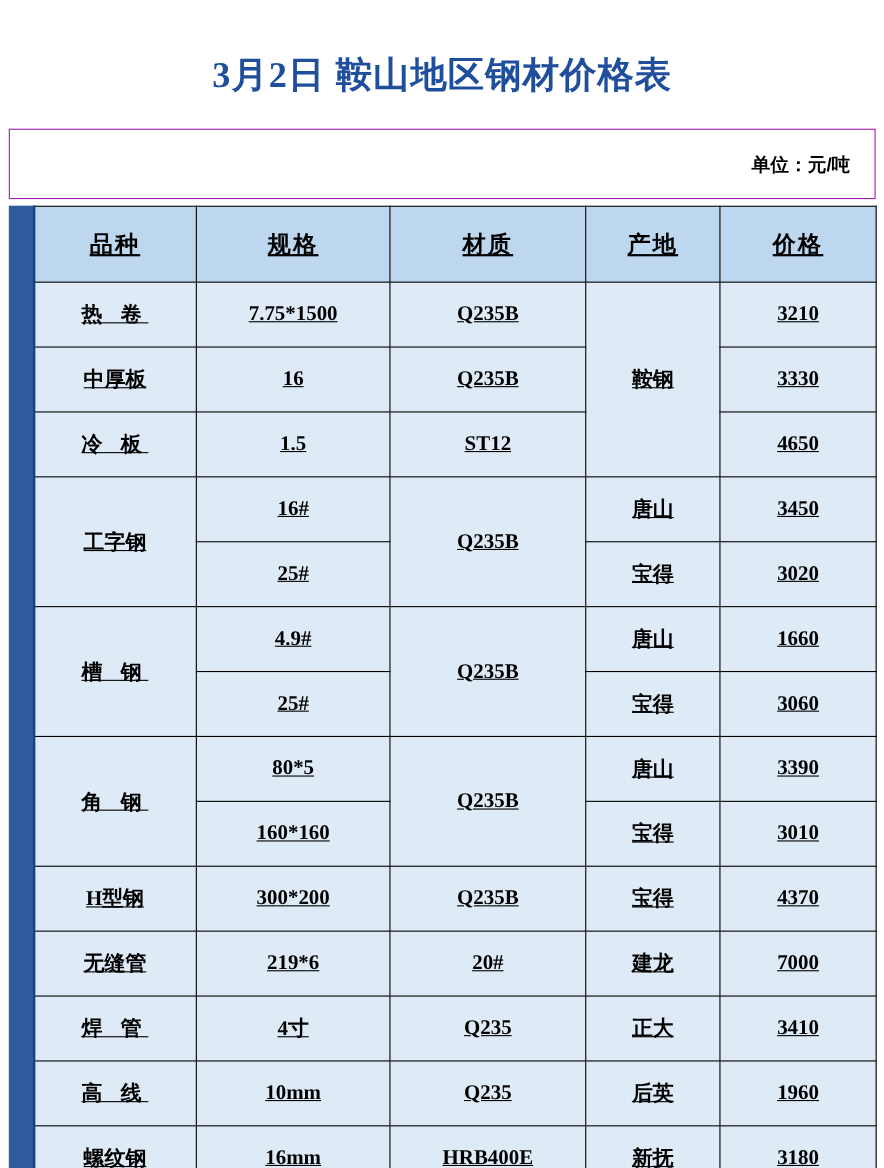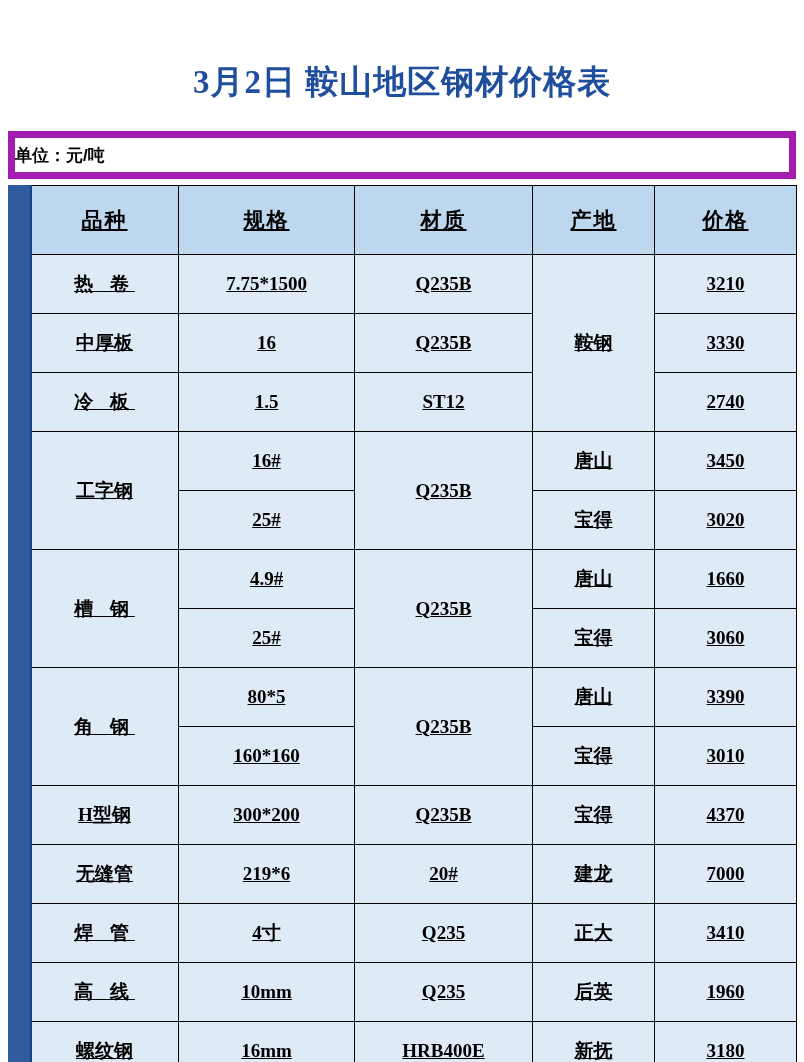--- a/index.html
+++ b/index.html
@@ -19,30 +19,31 @@
     height: 1062px;
     background: #ffffff;
   }
   .title {
     text-align: center;
     color: #1F4E9C;
     font-family: "Liberation Serif", "DejaVu Serif", serif;
     font-weight: bold;
     font-size: 33px;
     letter-spacing: 1px;
-    padding-top: 60px;
+    padding-top: 46px;
     padding-bottom: 26px;
   }
   .unit-row {
     margin: 0 8px 0 8px;
-    border: 7px solid #a21caf;
-    height: 48px;
+    border: 1px solid #a21caf;
+    height: 64px;
     box-sizing: border-box;
     display: flex;
     align-items: center;
+    justify-content: flex-end;
   }
   .unit-text {
     font-family: "Liberation Sans", sans-serif;
     font-weight: bold;
     font-size: 17px;
     color: #000;
     padding-right: 22px;
   }
   .table-wrap {
     position: relative;
@@ -144,21 +145,21 @@
           <td class="cat-tight">中厚板</td>
           <td>16</td>
           <td>Q235B</td>
           <td>3330</td>
         </tr>
 
         <tr>
           <td class="cat">冷  板</td>
           <td>1.5</td>
           <td>ST12</td>
-          <td>2740</td>
+          <td>4650</td>
         </tr>
 
         <tr>
           <td rowspan="2" class="cat-tight">工字钢</td>
           <td>16#</td>
           <td rowspan="2">Q235B</td>
           <td>唐山</td>
           <td>3450</td>
         </tr>
 

